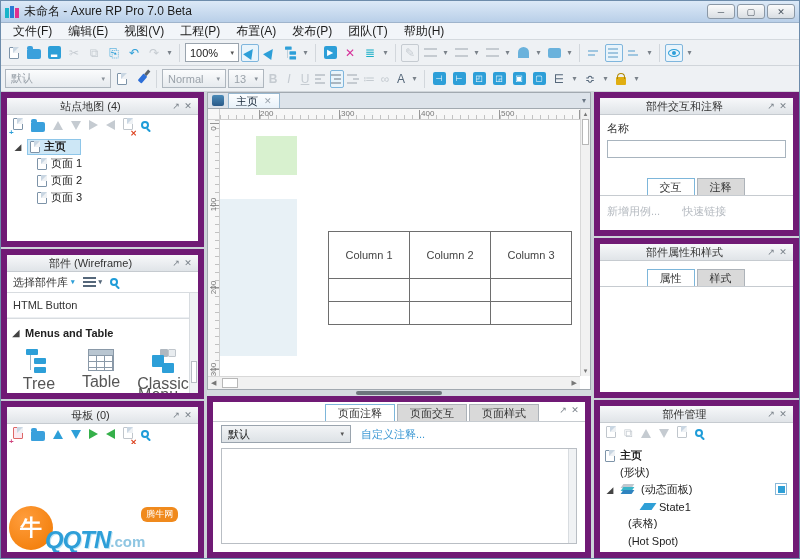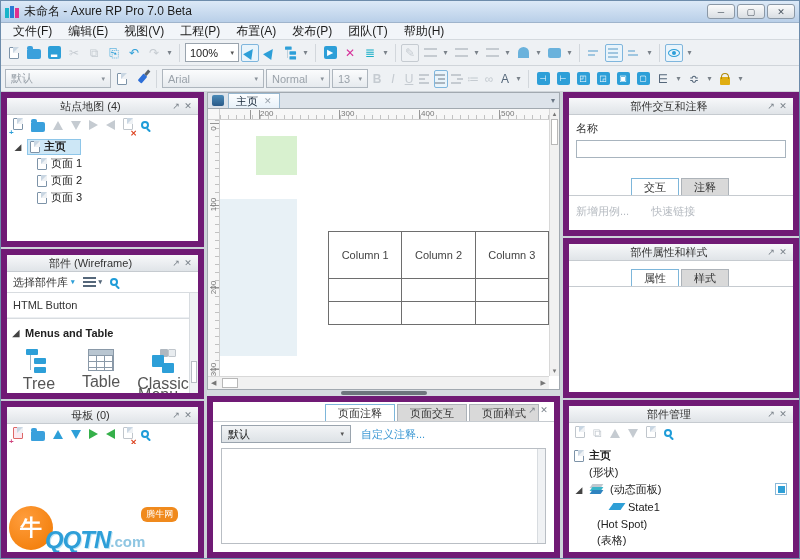--- a/index.html
+++ b/index.html
@@ -62,21 +62,21 @@
   .srch { width:8px; height:8px; border:2px solid #1e9cd8; border-radius:50%; position:relative; display:inline-block; }
   .srch::after { content:""; position:absolute; right:-4px; bottom:-4px; width:5px; height:2px; background:#1e9cd8; transform:rotate(45deg); border-radius:1px; }
   .ham { width:13px; height:2px; background:#55677a; box-shadow:0 4px 0 #55677a, 0 8px 0 #55677a; margin-bottom:8px; display:inline-block; }
   .exp { font-size:9px; color:#444; width:10px; display:inline-block; text-align:center; }
 
   
   .main { flex:1; display:flex; overflow:hidden; }
   .vsplit { width:3px; background:#cdd3d9; }
   .hsplit { height:2px; background:#cdd3d9; }
   .col { display:flex; flex-direction:column; overflow:hidden; }
-  .col.left { width:203px; } .col.center { flex:1; } .col.right { width:236px; }
+  .col.left { width:203px; } .col.center { flex:1; } .col.right { width:205px; }
 
   .panel { background:#fff; border:6px solid #701a75; display:flex; flex-direction:column; overflow:hidden; }
   .ptitle { height:17px; flex:none; background:linear-gradient(#f7f8fa,#e0e4e8); border-bottom:1px solid #c6cbd0; display:flex; align-items:center; padding:0 4px; }
   .ptitle .t { flex:1; text-align:center; font-size:11px; color:#333; }
   .pbtn { font-size:9px; color:#7a828a; width:12px; text-align:center; }
   .ptools { height:20px; flex:none; display:flex; align-items:center; gap:8px; padding:0 6px; background:#fff; }
 
   .tree { flex:1; background:#fff; padding-top:3px; font-size:11px; color:#222; overflow:hidden; }
   .trow { height:17px; display:flex; align-items:center; gap:4px; padding-left:6px; }
   .trow .hl { display:flex; align-items:center; gap:4px; background:#cde7f6; border:1px solid #8ec6e9; padding:0 14px 0 2px; height:16px; }
@@ -305,24 +305,20 @@
         <span>默认</span>
         <b>▾</b>
       </span>
     <span class="icn dk">
         <span class="pg"></span>
       </span>
     <span class="icn">
         <span class="brush"></span>
       </span>
     <span class="sep"></span>
-    <span class="selbox" style="width:102px">
-        <span>Arial</span>
-        <b>▾</b>
-      </span>
     <span class="selbox" style="width:64px">
         <span>Normal</span>
         <b>▾</b>
       </span>
     <span class="selbox" style="width:36px">
         <span>13</span>
         <b>▾</b>
       </span>
     <span class="icn sm dis" style="font-weight:bold">B</span>
     <span class="icn sm dis" style="font-style:italic">I</span>
@@ -663,22 +659,22 @@
             <span>(动态面板)</span>
             <span class="chk">
                 <i></i>
               </span>
           </div>
           <div class="mrow" style="padding-left:42px">
               <span class="para"></span>
               <span>State1</span>
             </div>
           <div class="mrow" style="padding-left:28px">
+              <span>(表格)</span>
+            </div>
+          <div class="mrow" style="padding-left:28px">
               <span>(Hot Spot)</span>
-            </div>
-          <div class="mrow" style="padding-left:28px">
-              <span>(表格)</span>
             </div>
         </div>
       </div>
     </div>
   </div>
 </div>
 
 </body></html>

